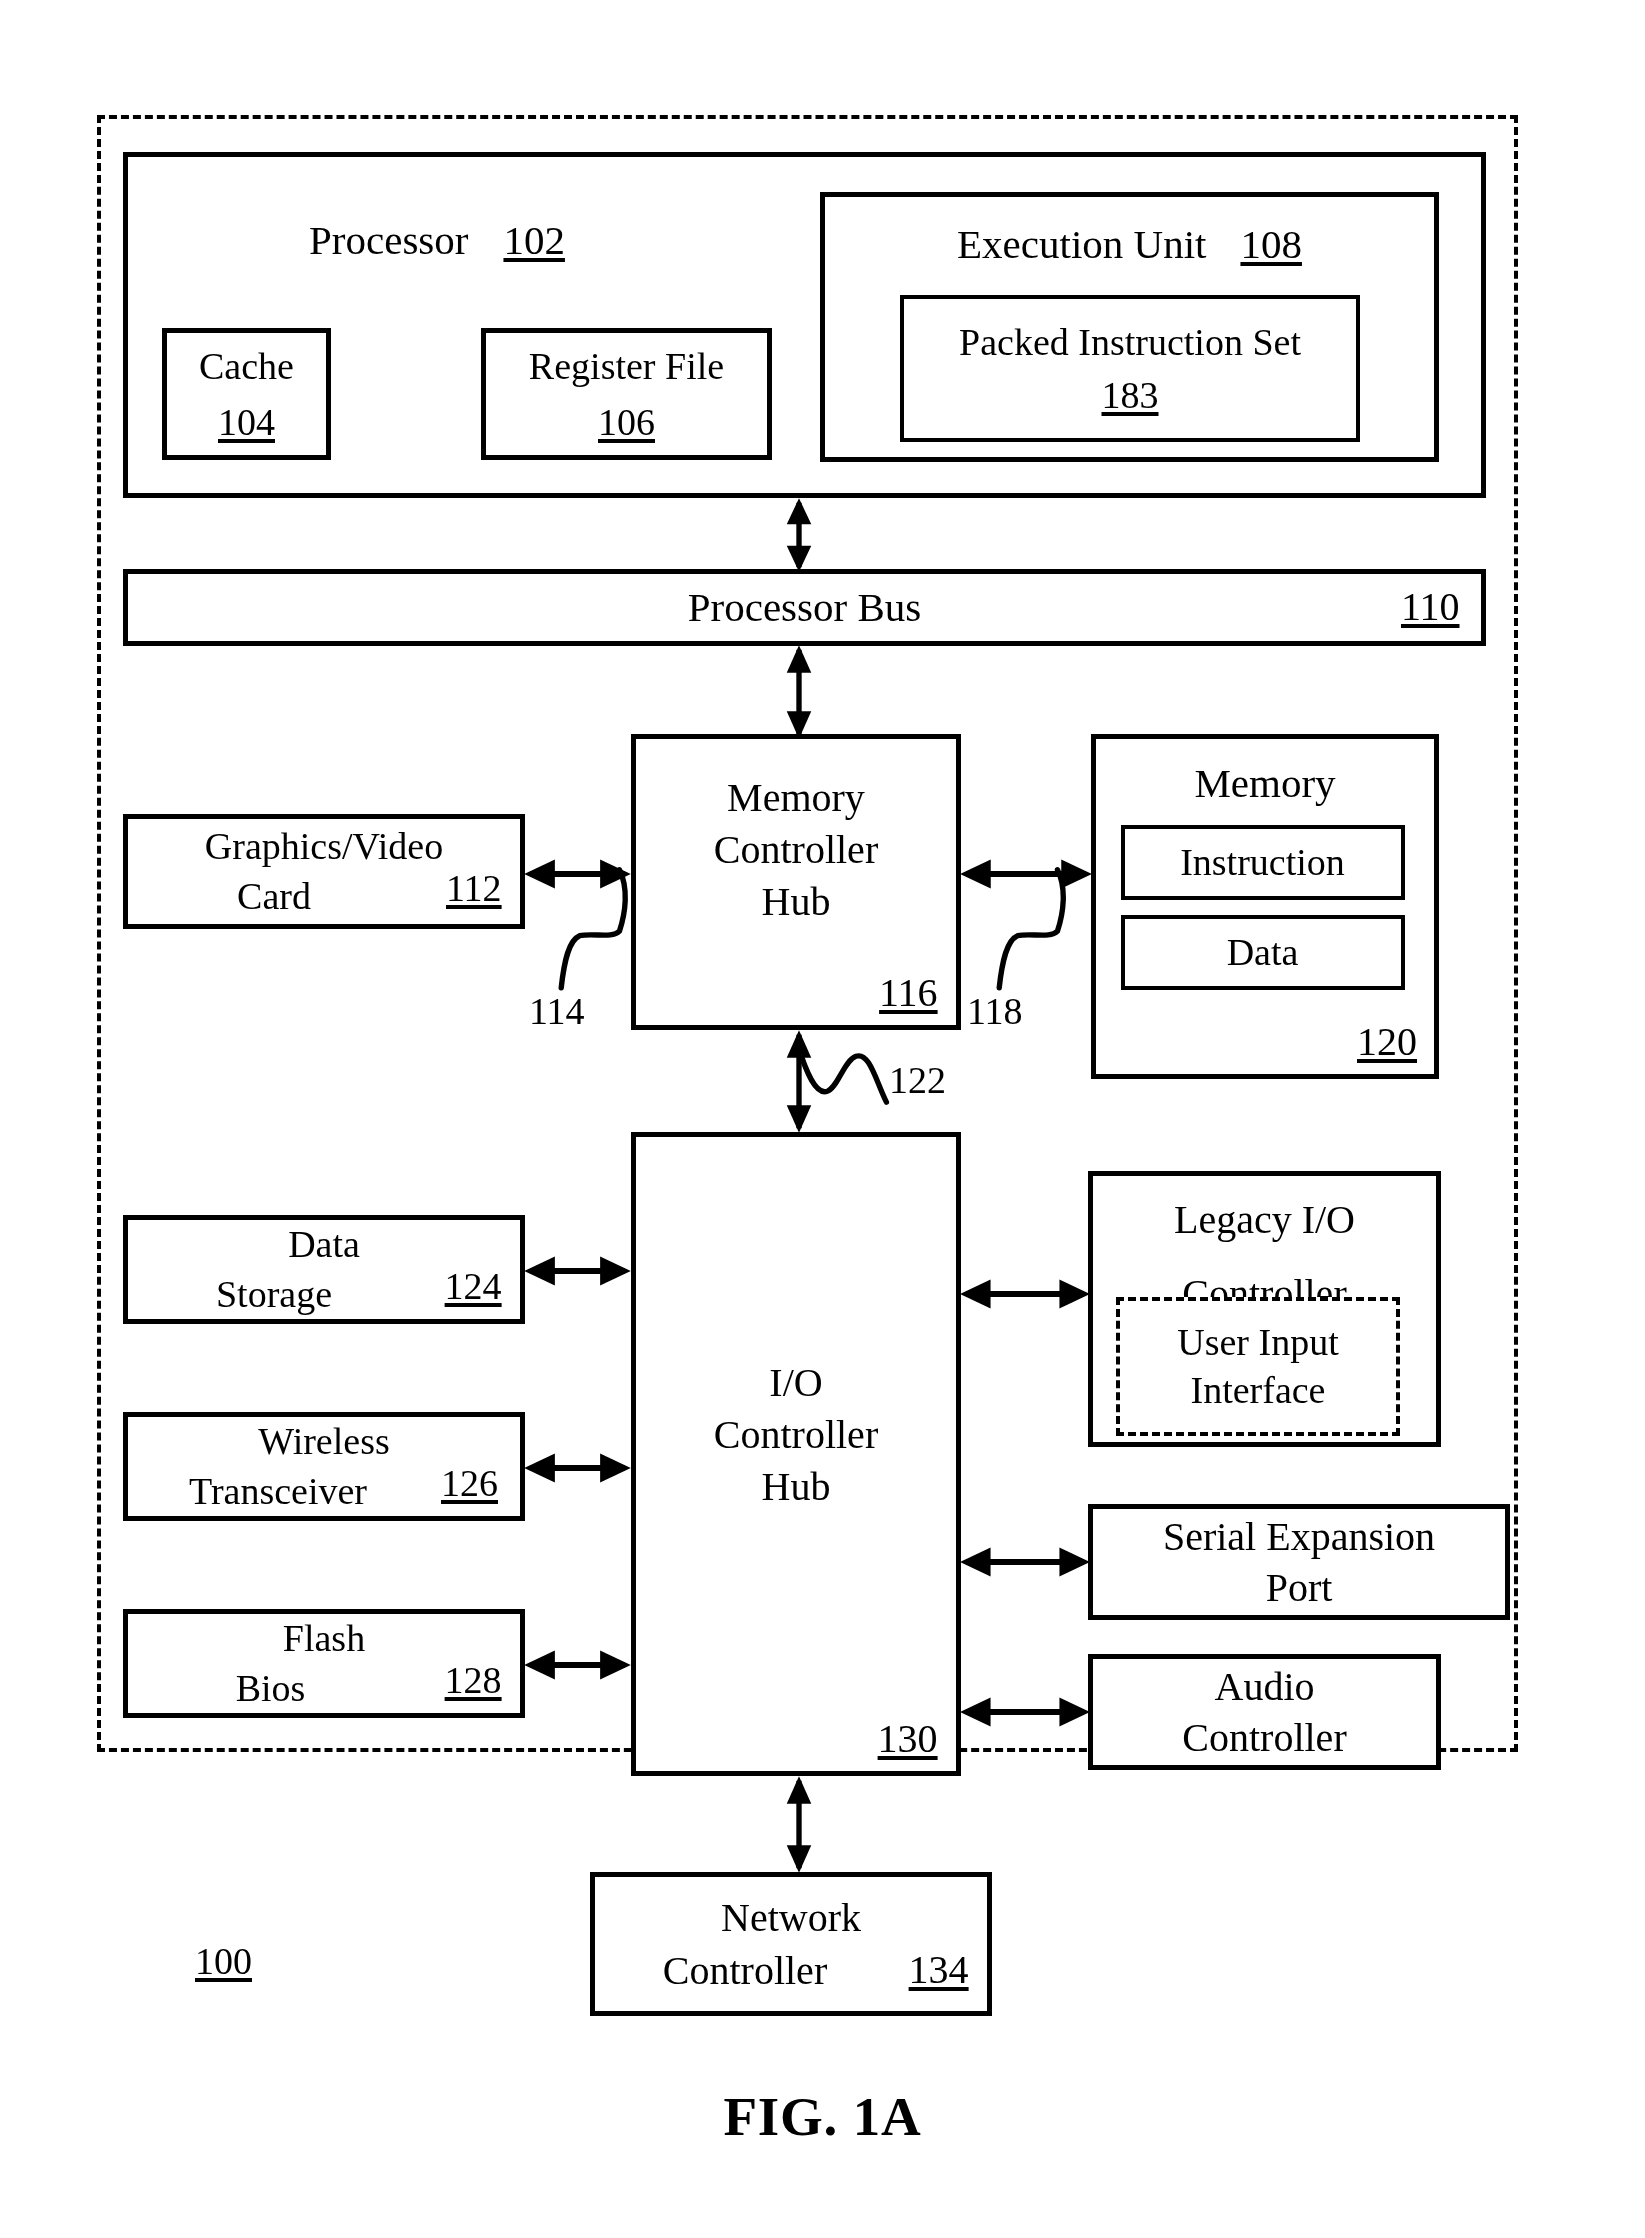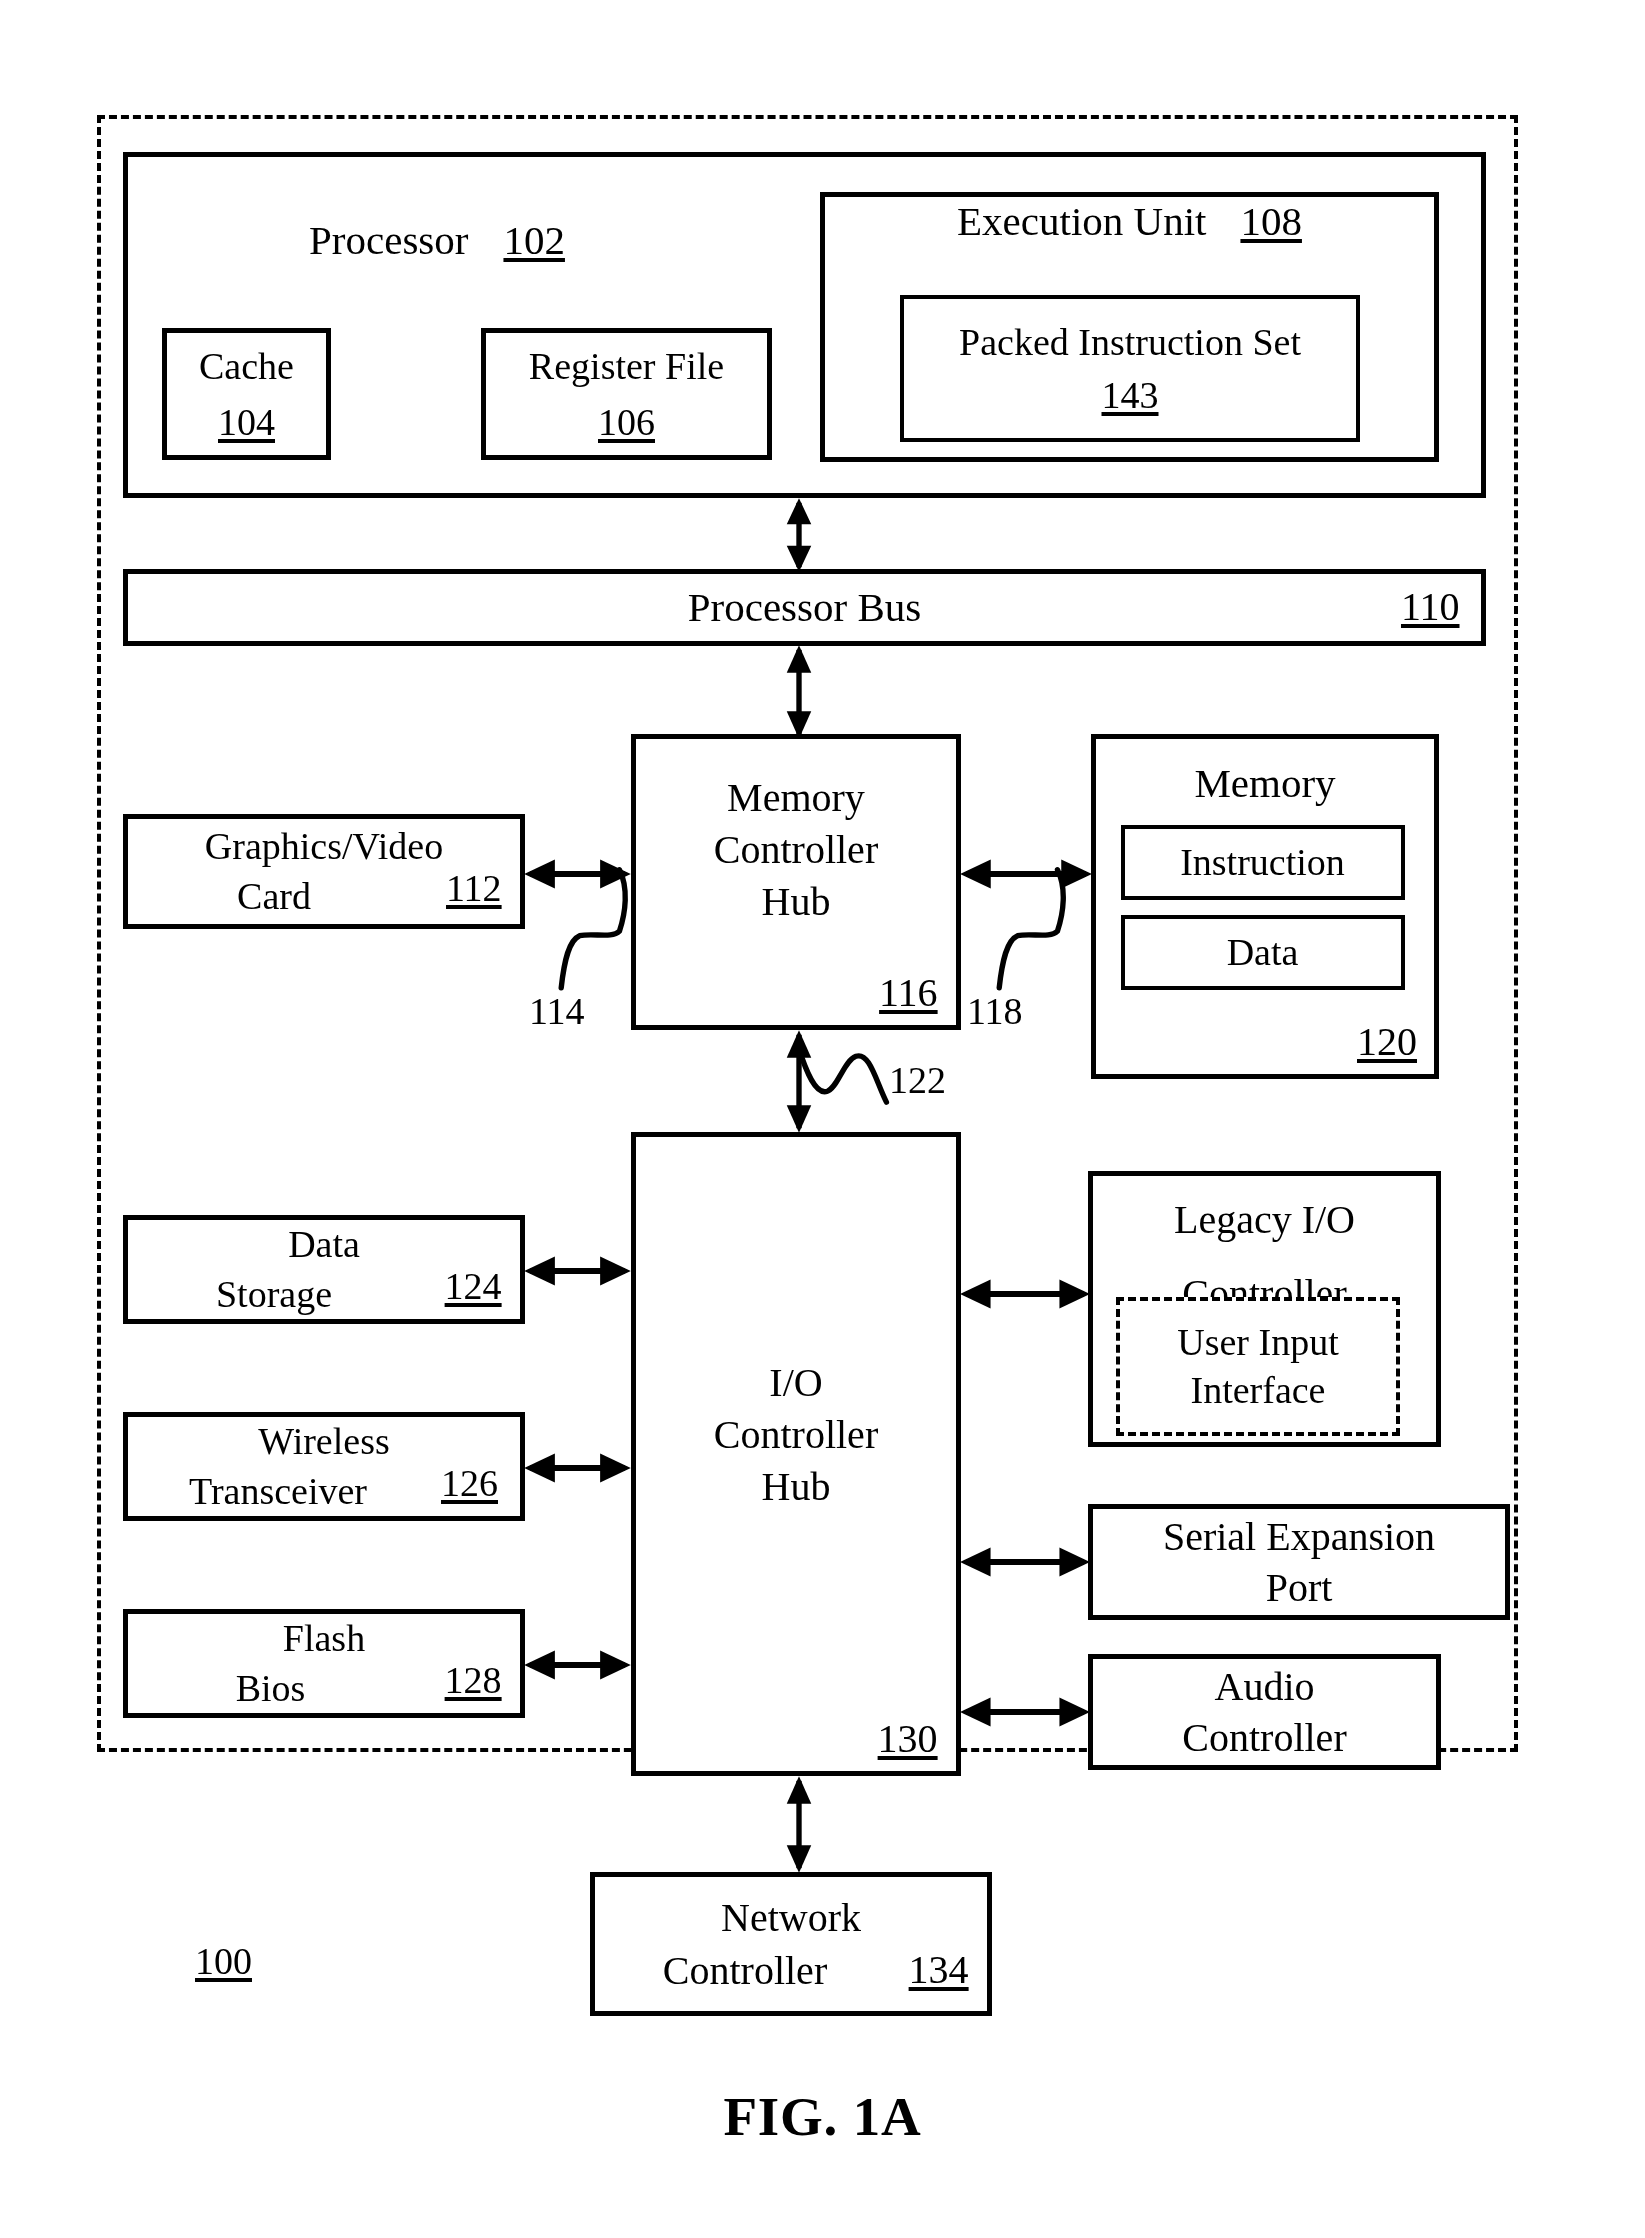--- a/index.html
+++ b/index.html
@@ -115,29 +115,29 @@
   <div class="abs box" style="left:162px; top:328px; width:169px; height:132px; font-size:38px;">
     <span class="lbl">Cache</span>
     <span class="num" style="margin-top:10.7px;">104</span>
   </div>
 
   <div class="abs box" style="left:481px; top:328px; width:291px; height:132px; font-size:38px;">
     <span class="lbl">Register File</span>
     <span class="num" style="margin-top:10.7px;">106</span>
   </div>
 
-  <div class="abs box" style="left:820px; top:192px; width:619px; height:270px; justify-content:flex-start; ">
+  <div class="abs box" style="left:820px; top:192px; width:619px; height:270px; justify-content:flex-start; padding-top:23px;">
     <div class="row-title" style="font-size:41px;">
       <span class="lbl">Execution Unit</span>
       <span class="num">108</span>
     </div>
 
     <div class="abs box thin" style="left:75px; top:98px; width:460px; height:147px; font-size:38px;">
       <span class="lbl">Packed Instruction Set</span>
-      <span class="num" style="margin-top:7.7px;">143</span>
+      <span class="num" style="margin-top:7.7px;">183</span>
     </div>
   </div>
 
   <div class="arrow-v" style="left:776px; top:498px;">
     <svg width="46" height="74" viewBox="0 0 60 96">
       <line x1="30" y1="6" x2="30" y2="90" stroke="#000" stroke-width="7"></line>
       <polygon points="30,0 14,34 46,34" fill="#000"></polygon>
       <polygon points="30,96 14,62 46,62" fill="#000"></polygon>
     </svg>
   </div>

